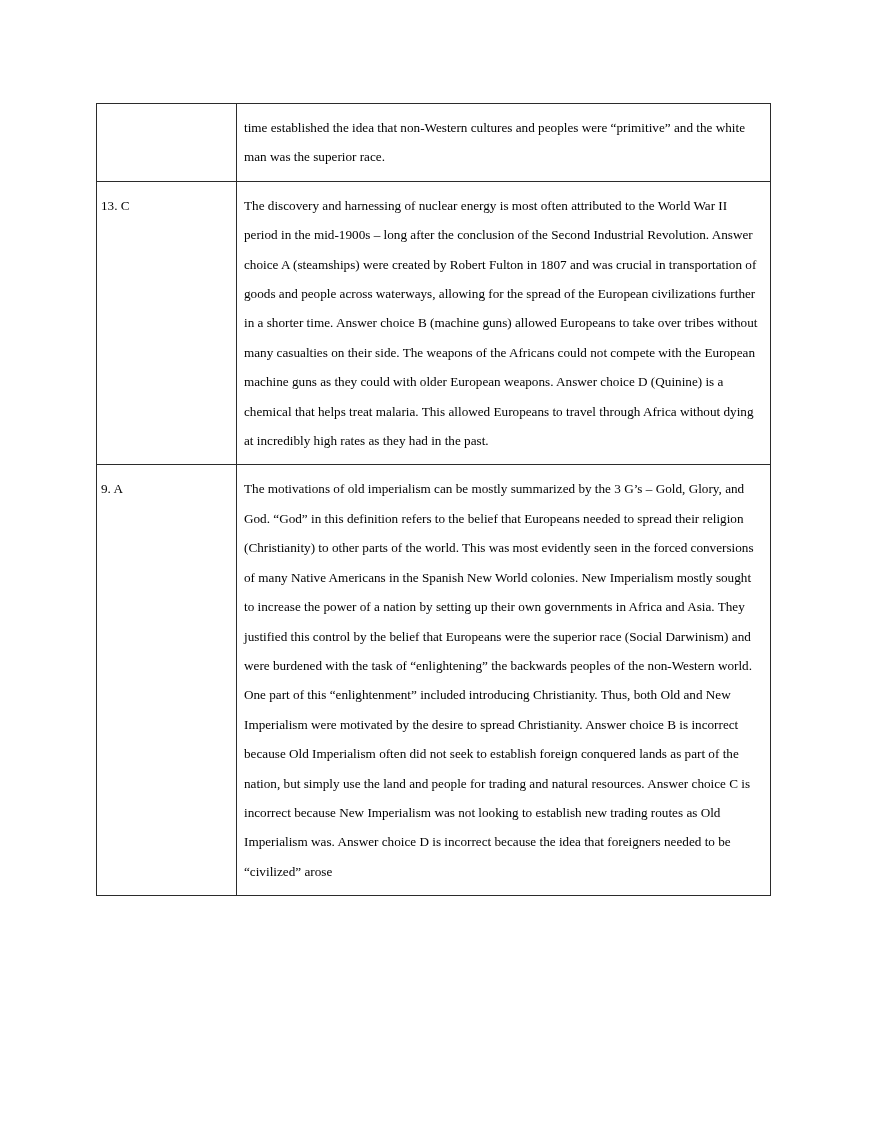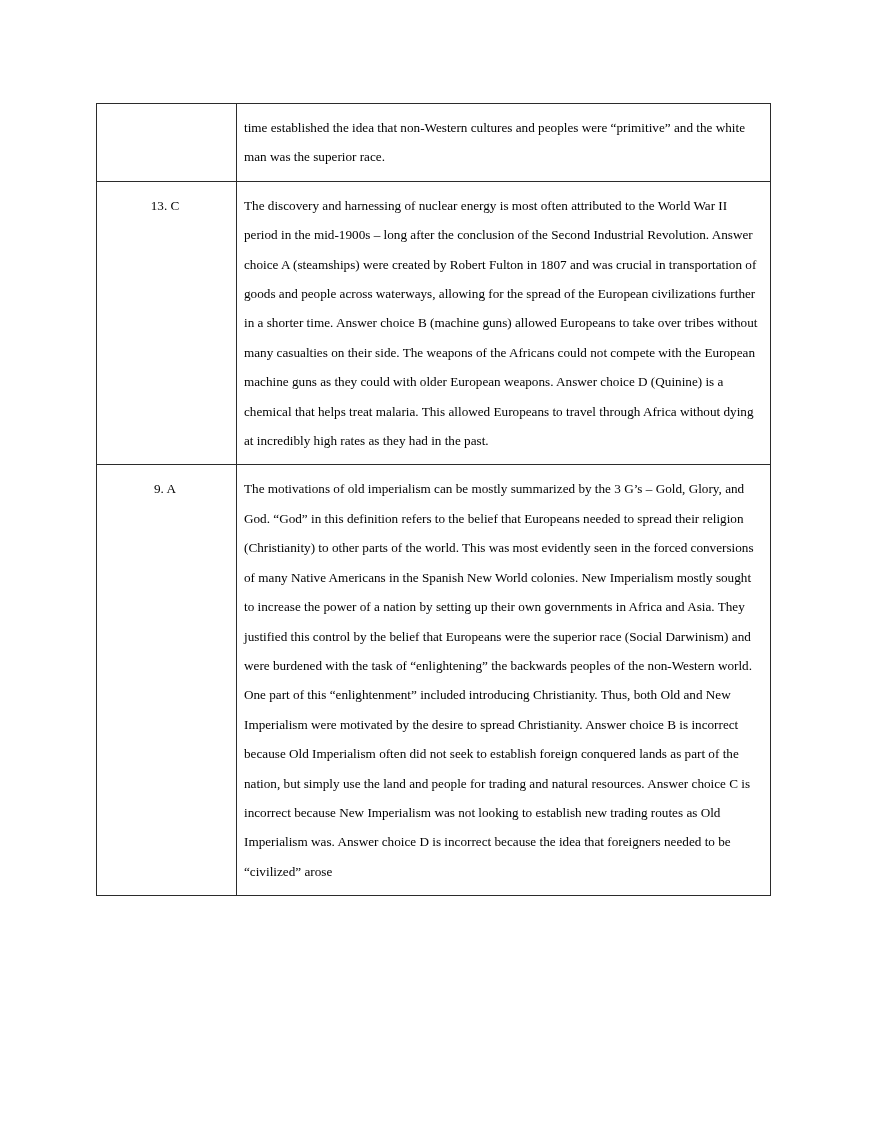--- a/index.html
+++ b/index.html
@@ -37,21 +37,21 @@
     vertical-align: top;
     padding: 0;
   }
   .col-number {
     width: 139px;
   }
   .col-text {
     width: 533px;
   }
   .num-cell-inner {
-    text-align: center;
+    text-align: left;
     padding: 9px 7px 9px 4px;
     font-size: 13.2px;
     line-height: 29.4px;
     white-space: nowrap;
   }
   .text-cell-inner {
     padding: 9px 6px 9px 7px;
     font-size: 13.2px;
     line-height: 29.4px;
     text-align: left;

